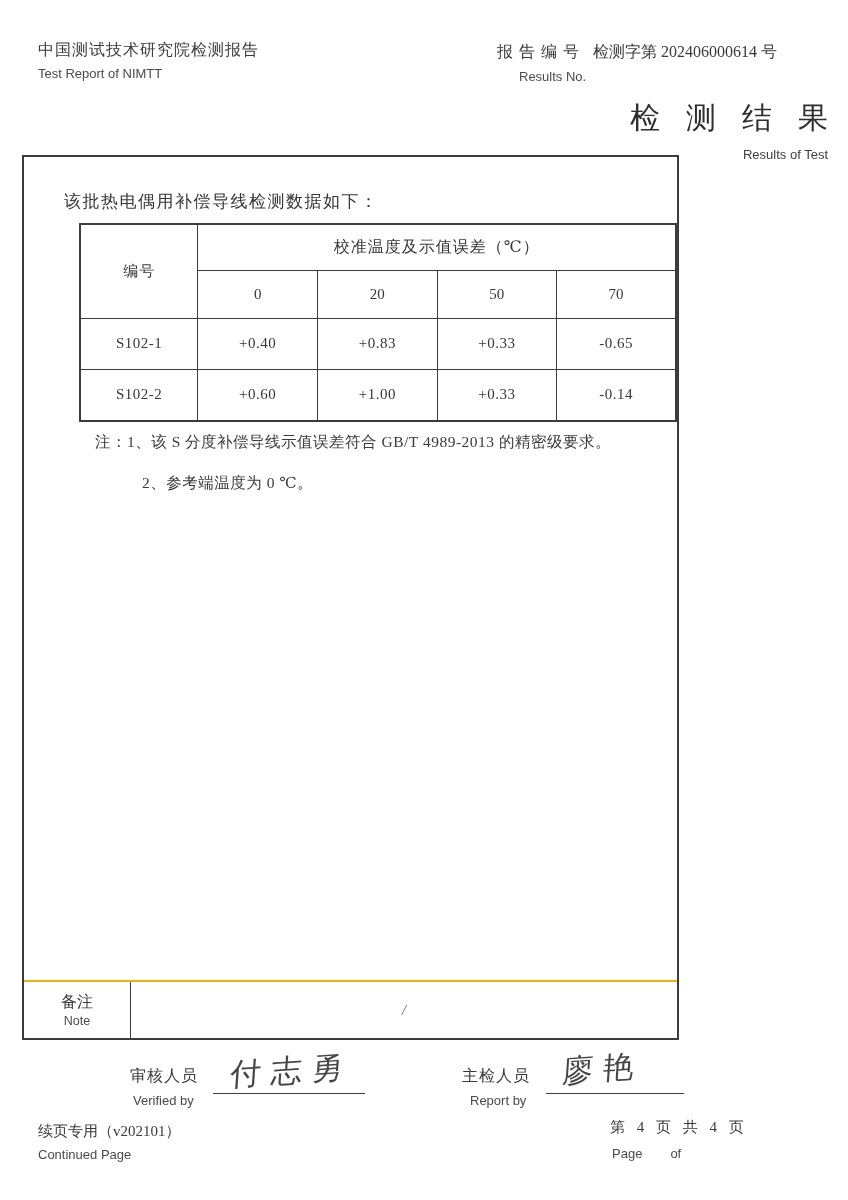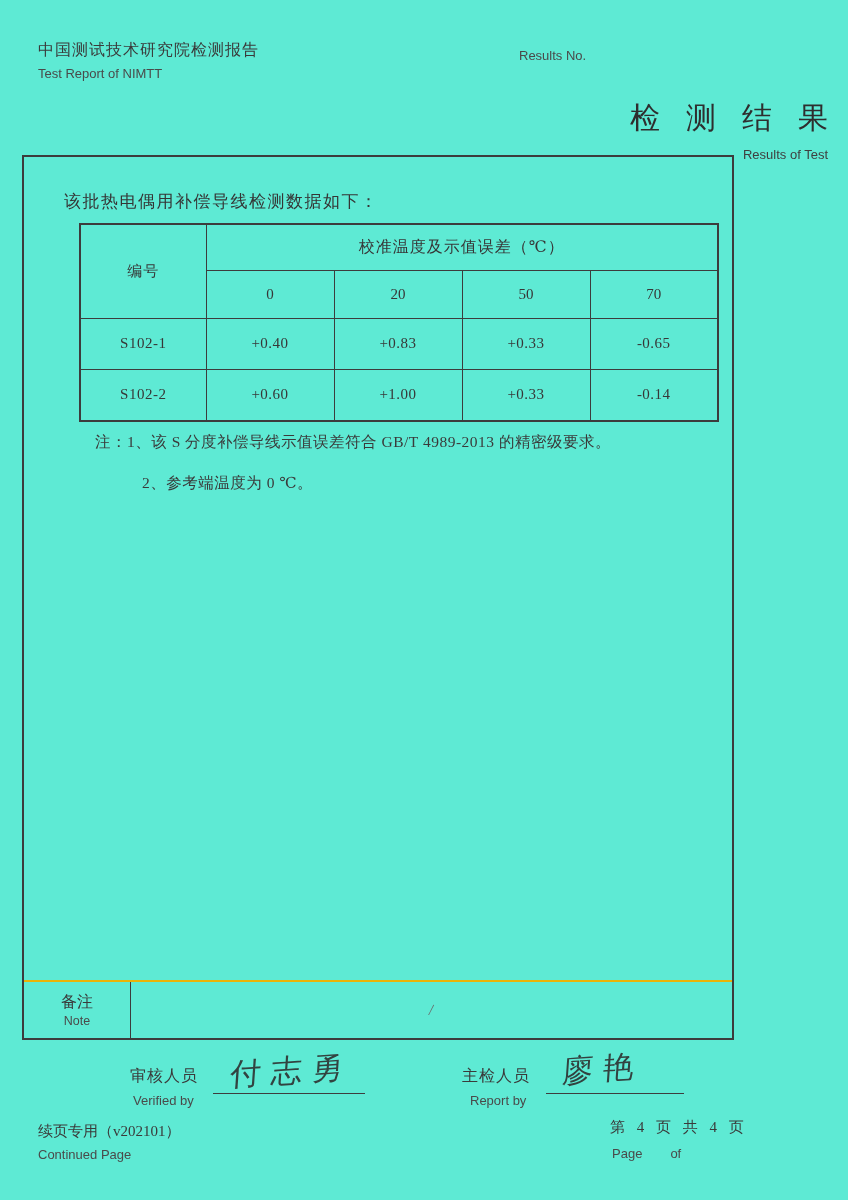--- a/index.html
+++ b/index.html
@@ -1,20 +1,20 @@
 <!DOCTYPE html>
 <html><head>
 <meta charset="utf-8">
 <style>
   html,body{margin:0;padding:0;background:#e9e9e9;}
   .page{
     position:relative;
     width:848px;height:1200px;
     margin:0 auto;
-    background:#5eead4;
+    background:#ffffff;
     overflow:hidden;
     color:#343434;
     font-family:"Liberation Serif","DejaVu Serif",serif;
   }
   .sans{font-family:"Liberation Sans","DejaVu Sans",sans-serif;}
 
   
   .hdr-left{position:absolute;left:38px;top:40px;}
   .hdr-left .zh{font-size:16px;letter-spacing:1px;color:#3a3a3a;}
   .hdr-left .en{font-size:13px;color:#4a4a4a;margin-top:5px;}
@@ -23,21 +23,21 @@
   .hdr-right .lbl{letter-spacing:6px;margin-right:4px;}
   .hdr-right .en{font-size:13px;color:#4a4a4a;margin-top:6px;margin-left:22px;}
 
   
   .title-wrap{position:absolute;left:0;top:98px;width:828px;text-align:right;}
   .title-zh{font-size:30px;color:#2e2e2e;letter-spacing:26px;margin-right:-26px;font-weight:500;}
   .title-en{font-size:13px;color:#3f3f3f;margin-top:8px;}
 
   
   .main-box{
-    position:absolute;left:22px;top:155px;width:712px;height:885px;
+    position:absolute;left:22px;top:155px;width:657px;height:885px;
     border:2px solid #3c3c3c;box-sizing:border-box;
     display:flex;flex-direction:column;
   }
   .box-content{position:relative;flex:1;}
   .intro{position:absolute;left:40px;top:33px;font-size:17px;letter-spacing:1.5px;color:#353535;}
 
   table.results{
     position:absolute;left:55px;top:66px;
     border-collapse:collapse;table-layout:fixed;
     border:2px solid #3c3c3c;
@@ -87,20 +87,24 @@
 </head>
 <body>
 
 <div class="page">
 
   <div class="hdr-left">
     <div class="zh">中国测试技术研究院检测报告</div>
     <div class="en sans">Test Report of NIMTT</div>
   </div>
   <div class="hdr-right">
+    <div class="line1">
+      <span class="lbl">报告编号</span>
+      <span>检测字第 202406000614 号</span>
+    </div>
     <div class="en sans">Results No.</div>
   </div>
 
   <div class="title-wrap">
     <div class="title-zh">检测结果</div>
     <div class="title-en sans">Results of Test</div>
   </div>
 
   <div class="main-box">
     <div class="box-content">

